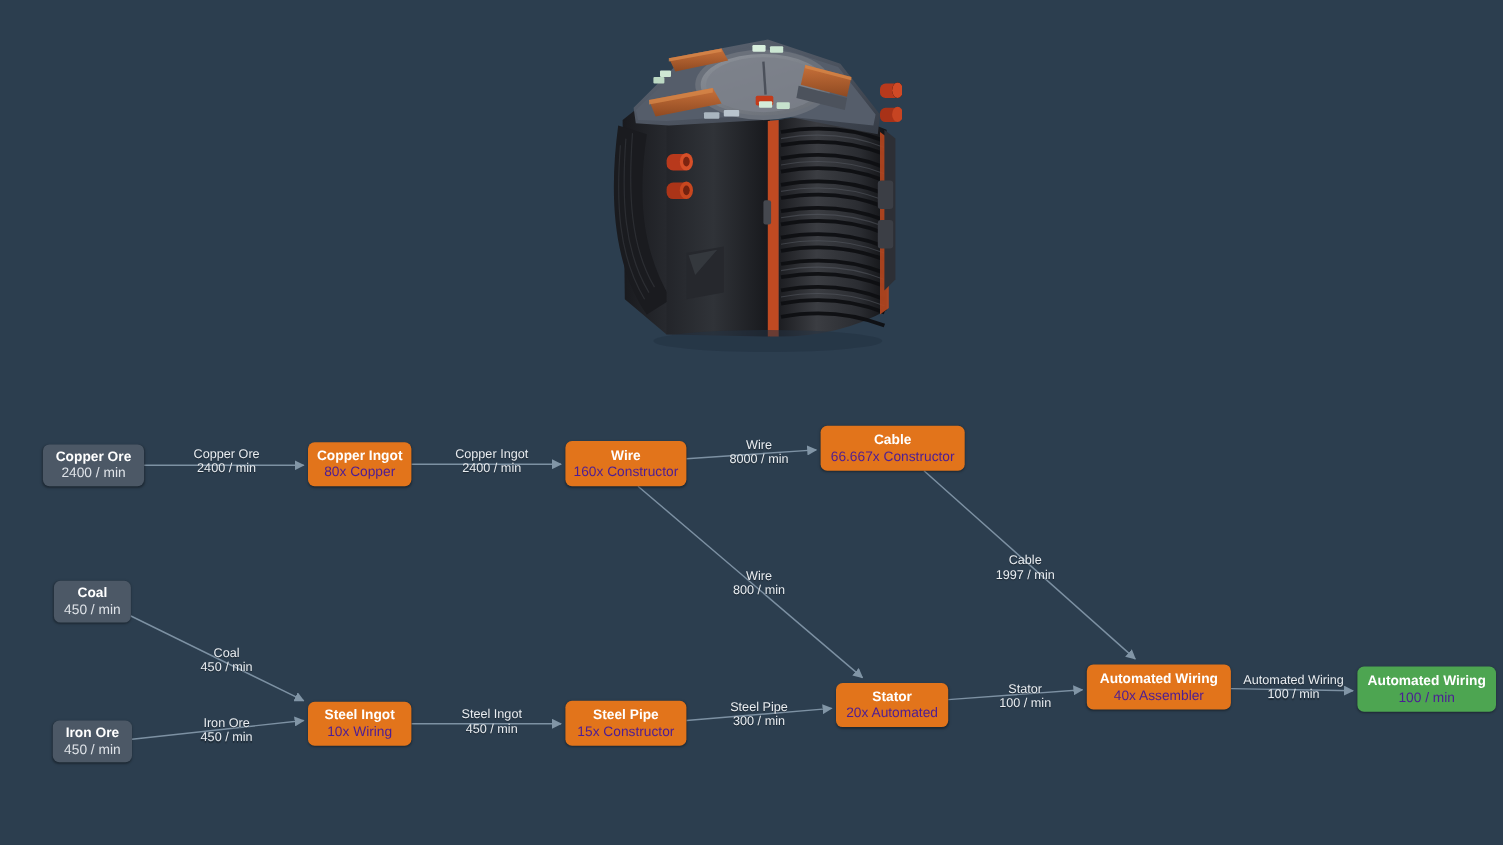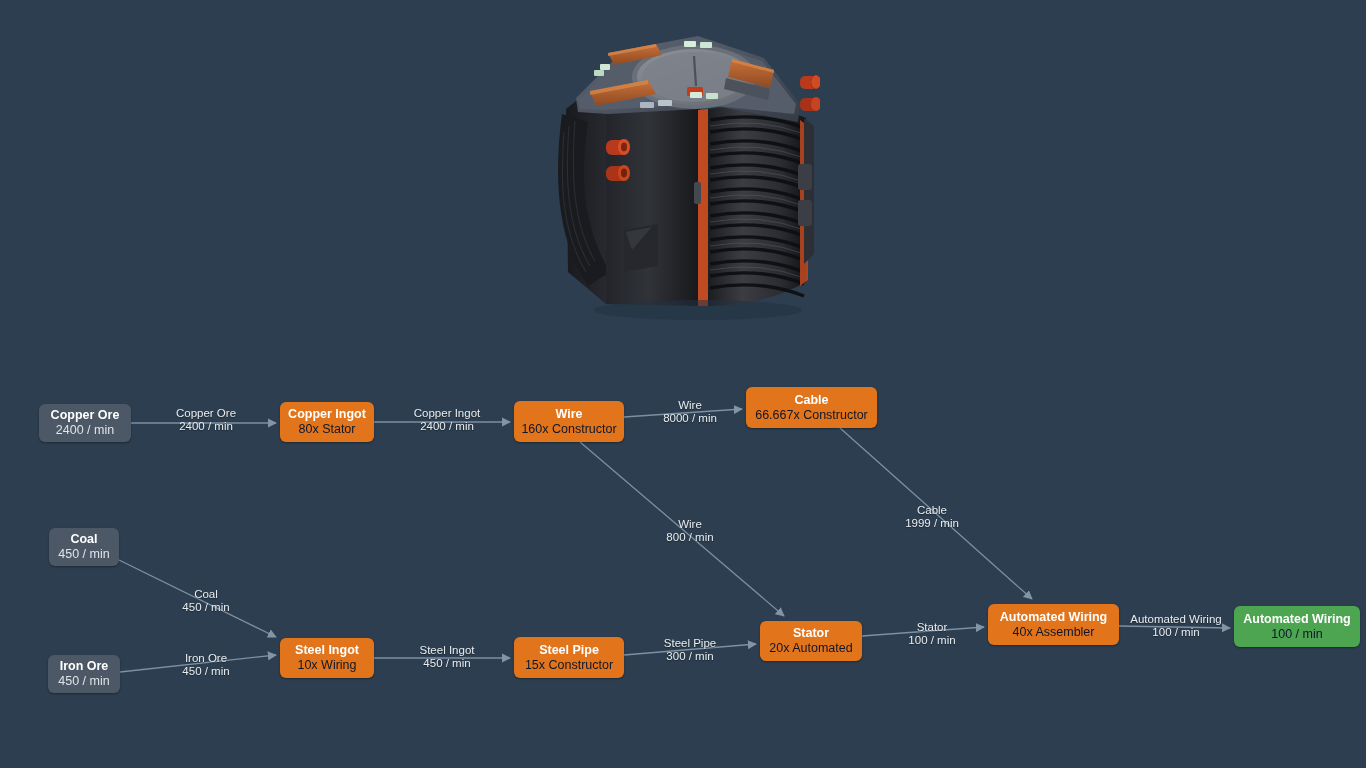--- a/index.html
+++ b/index.html
@@ -45,21 +45,21 @@
   }
   .node .n-title {
     font-size: 12.5px;
     font-weight: bold;
     color: #ffffff;
     white-space: nowrap;
   }
   .node .n-sub {
     font-size: 12.5px;
     font-weight: normal;
-    color: #0f172a;
+    color: #4c1d95;
     white-space: nowrap;
   }
   .node.resource { background: #4c5866; }
   .node.resource .n-title { color: #ffffff; }
   .node.resource .n-sub   { color: #dfe3e8; }
   .node.recipe   { background: #e2741b; }
   .node.output   { background: #4da551; }
 
   .edge-label {
     position: absolute;
@@ -257,21 +257,21 @@
     <div class="edge-label" style="left:690px; top:399px;">
       <span class="el-name">Wire</span>
       <span class="el-rate">8000 / min</span>
     </div>
     <div class="edge-label" style="left:690px; top:518px;">
       <span class="el-name">Wire</span>
       <span class="el-rate">800 / min</span>
     </div>
     <div class="edge-label" style="left:932px; top:504px;">
       <span class="el-name">Cable</span>
-      <span class="el-rate">1999 / min</span>
+      <span class="el-rate">1997 / min</span>
     </div>
     <div class="edge-label" style="left:206px; top:588px;">
       <span class="el-name">Coal</span>
       <span class="el-rate">450 / min</span>
     </div>
     <div class="edge-label" style="left:206px; top:652px;">
       <span class="el-name">Iron Ore</span>
       <span class="el-rate">450 / min</span>
     </div>
     <div class="edge-label" style="left:447px; top:644px;">
@@ -294,21 +294,21 @@
 
   <div>
 
     <div class="node resource" style="left:39px; top:404px; width:92px; height:38px;">
       <span class="n-title">Copper Ore</span>
       <span class="n-sub">2400 / min</span>
     </div>
 
     <div class="node recipe" style="left:280px; top:402px; width:94px; height:40px;">
       <span class="n-title">Copper Ingot</span>
-      <span class="n-sub">80x Stator</span>
+      <span class="n-sub">80x Copper</span>
     </div>
 
     <div class="node recipe" style="left:514px; top:401px; width:110px; height:41px;">
       <span class="n-title">Wire</span>
       <span class="n-sub">160x Constructor</span>
     </div>
 
     <div class="node recipe" style="left:746px; top:387px; width:131px; height:41px;">
       <span class="n-title">Cable</span>
       <span class="n-sub">66.667x Constructor</span>

